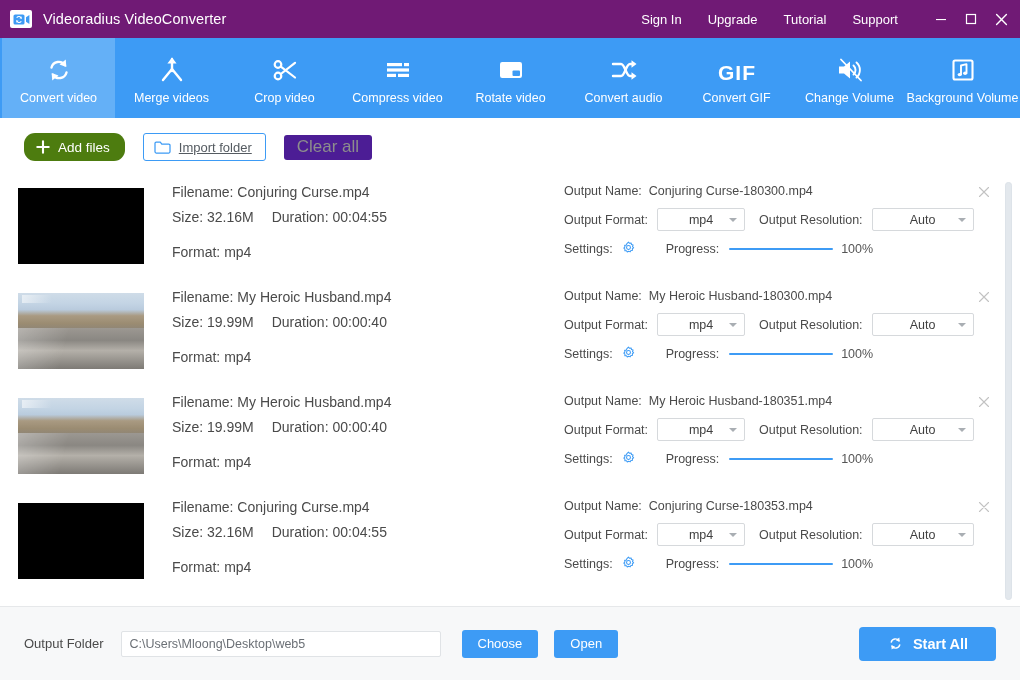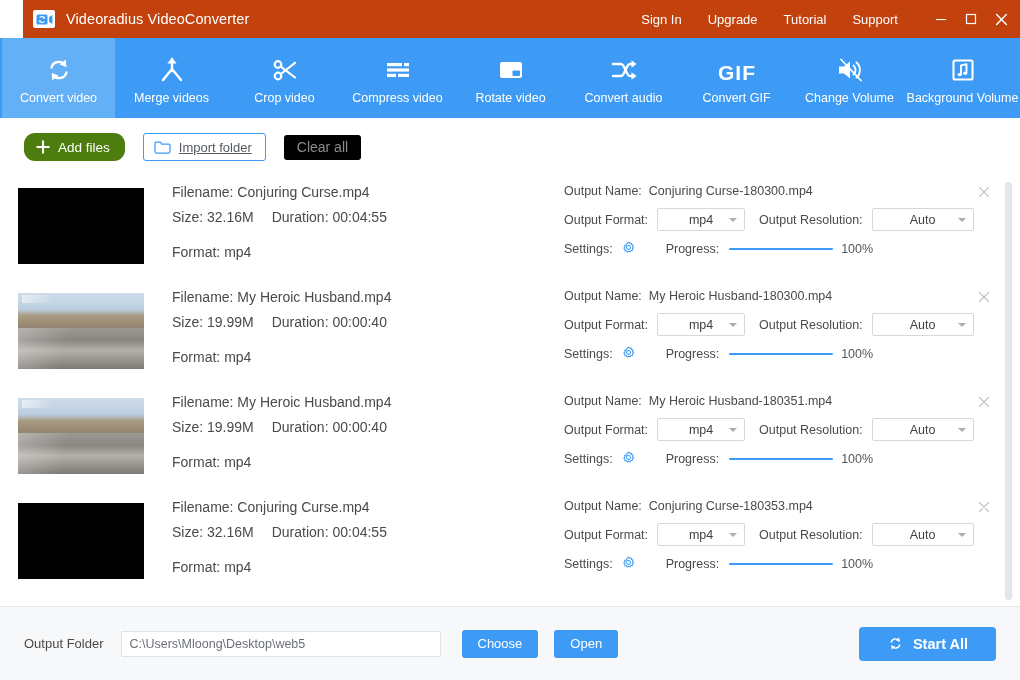--- a/index.html
+++ b/index.html
@@ -11,25 +11,24 @@
   }
   .app {
     width: 1020px; height: 680px;
     display: flex; flex-direction: column;
     position: relative;
   }
 
   
   .titlebar {
     height: 38px;
-    background: #c2410c;
+    background: #701a75;
     display: flex; align-items: center;
     flex: 0 0 38px;
     position: relative;
-    margin-left: 23px;
   }
   .logo-box {
     width: 22px; height: 18px;
     background: #ffffff;
     border-radius: 2px;
     margin-left: 10px;
     display: flex; align-items: center; justify-content: center;
   }
   .app-title {
     color: #ffffff;
@@ -114,27 +113,27 @@
     padding: 0 13px 0 10px;
     border-radius: 3px;
     font-size: 13px;
     display: flex; align-items: center;
     gap: 8px;
     cursor: pointer;
     font-family: "Liberation Sans", sans-serif;
     text-decoration: underline;
   }
   .btn-clear {
-    background: #000000;
+    background: #4c1d95;
     border: none;
     color: #8d8d8d;
     height: 25px;
     padding: 0 13px;
     border-radius: 3px;
-    font-size: 14px;
+    font-size: 17px;
     cursor: pointer;
     font-family: "Liberation Sans", sans-serif;
   }
 
   
   .listwrap {
     flex: 1 1 auto;
     position: relative;
     overflow: hidden;
     background: #ffffff;

